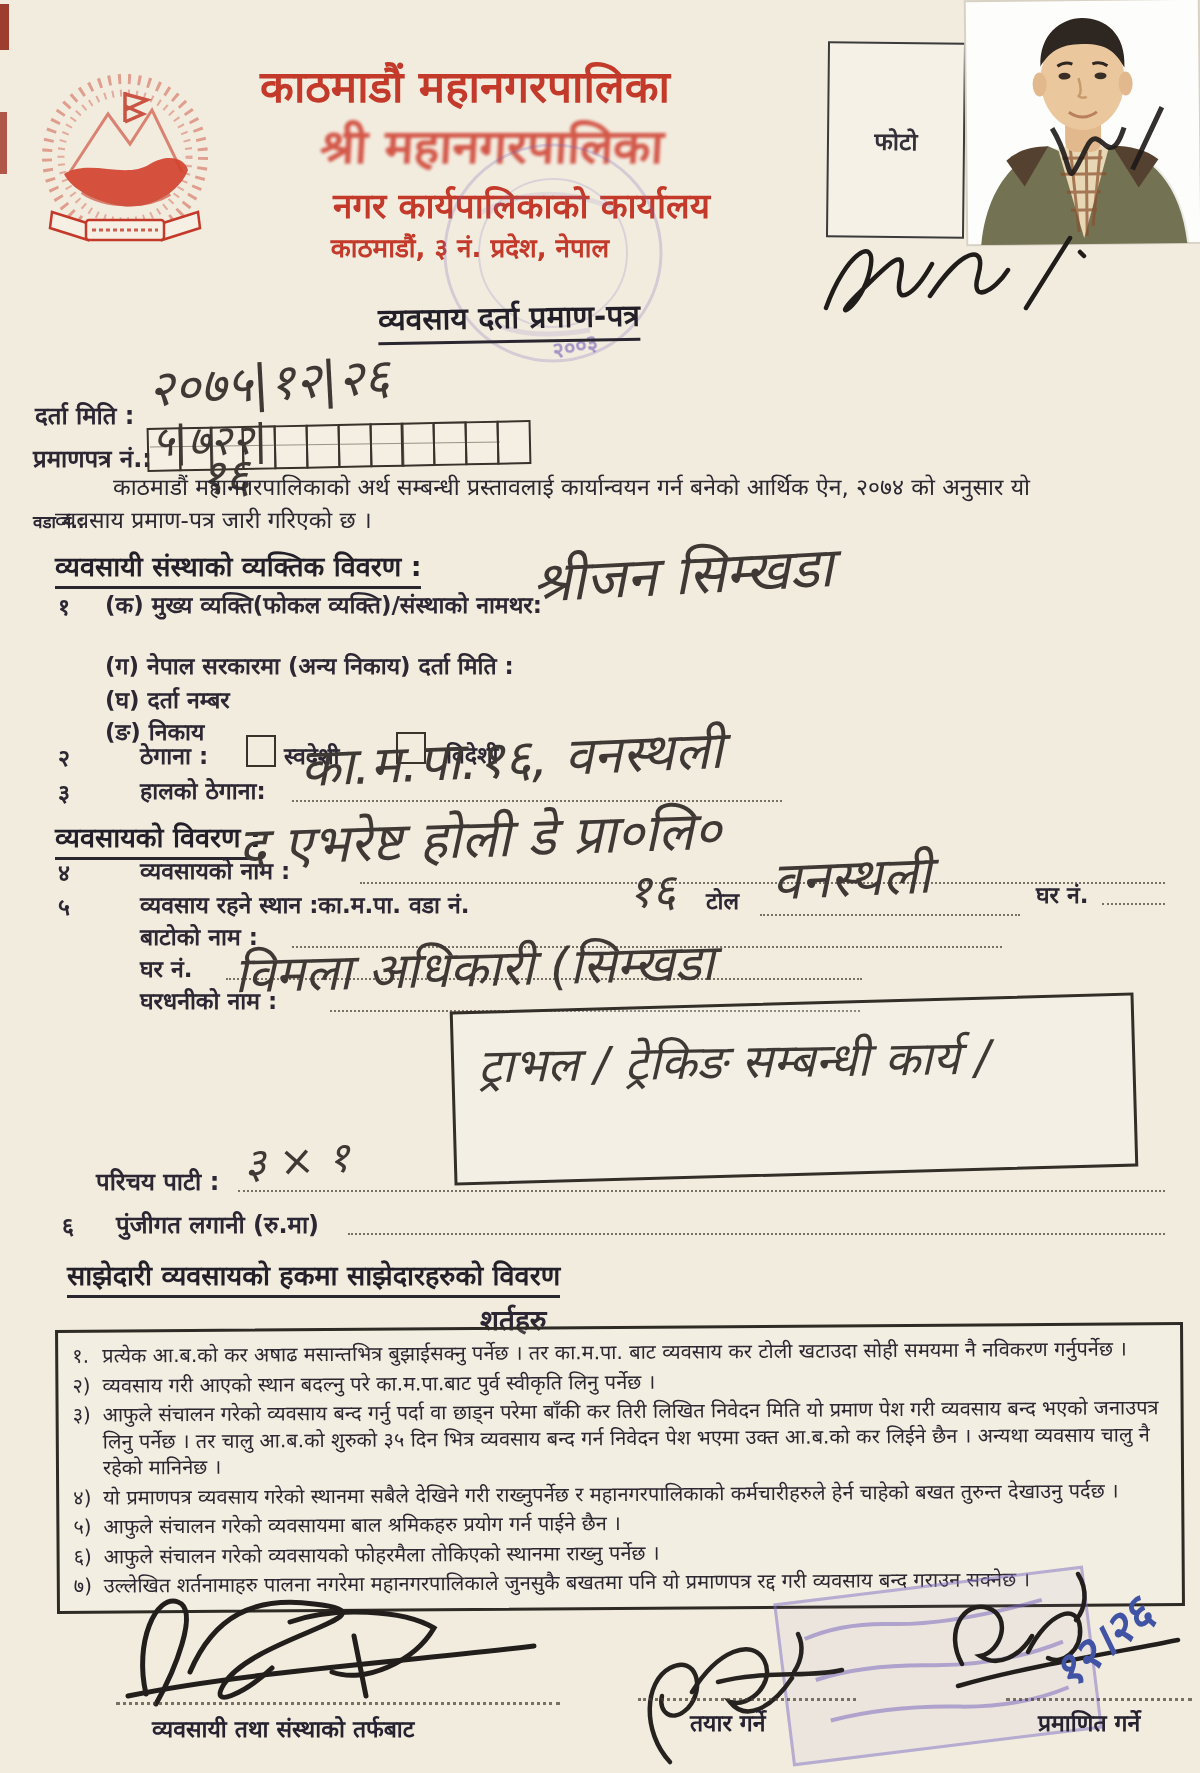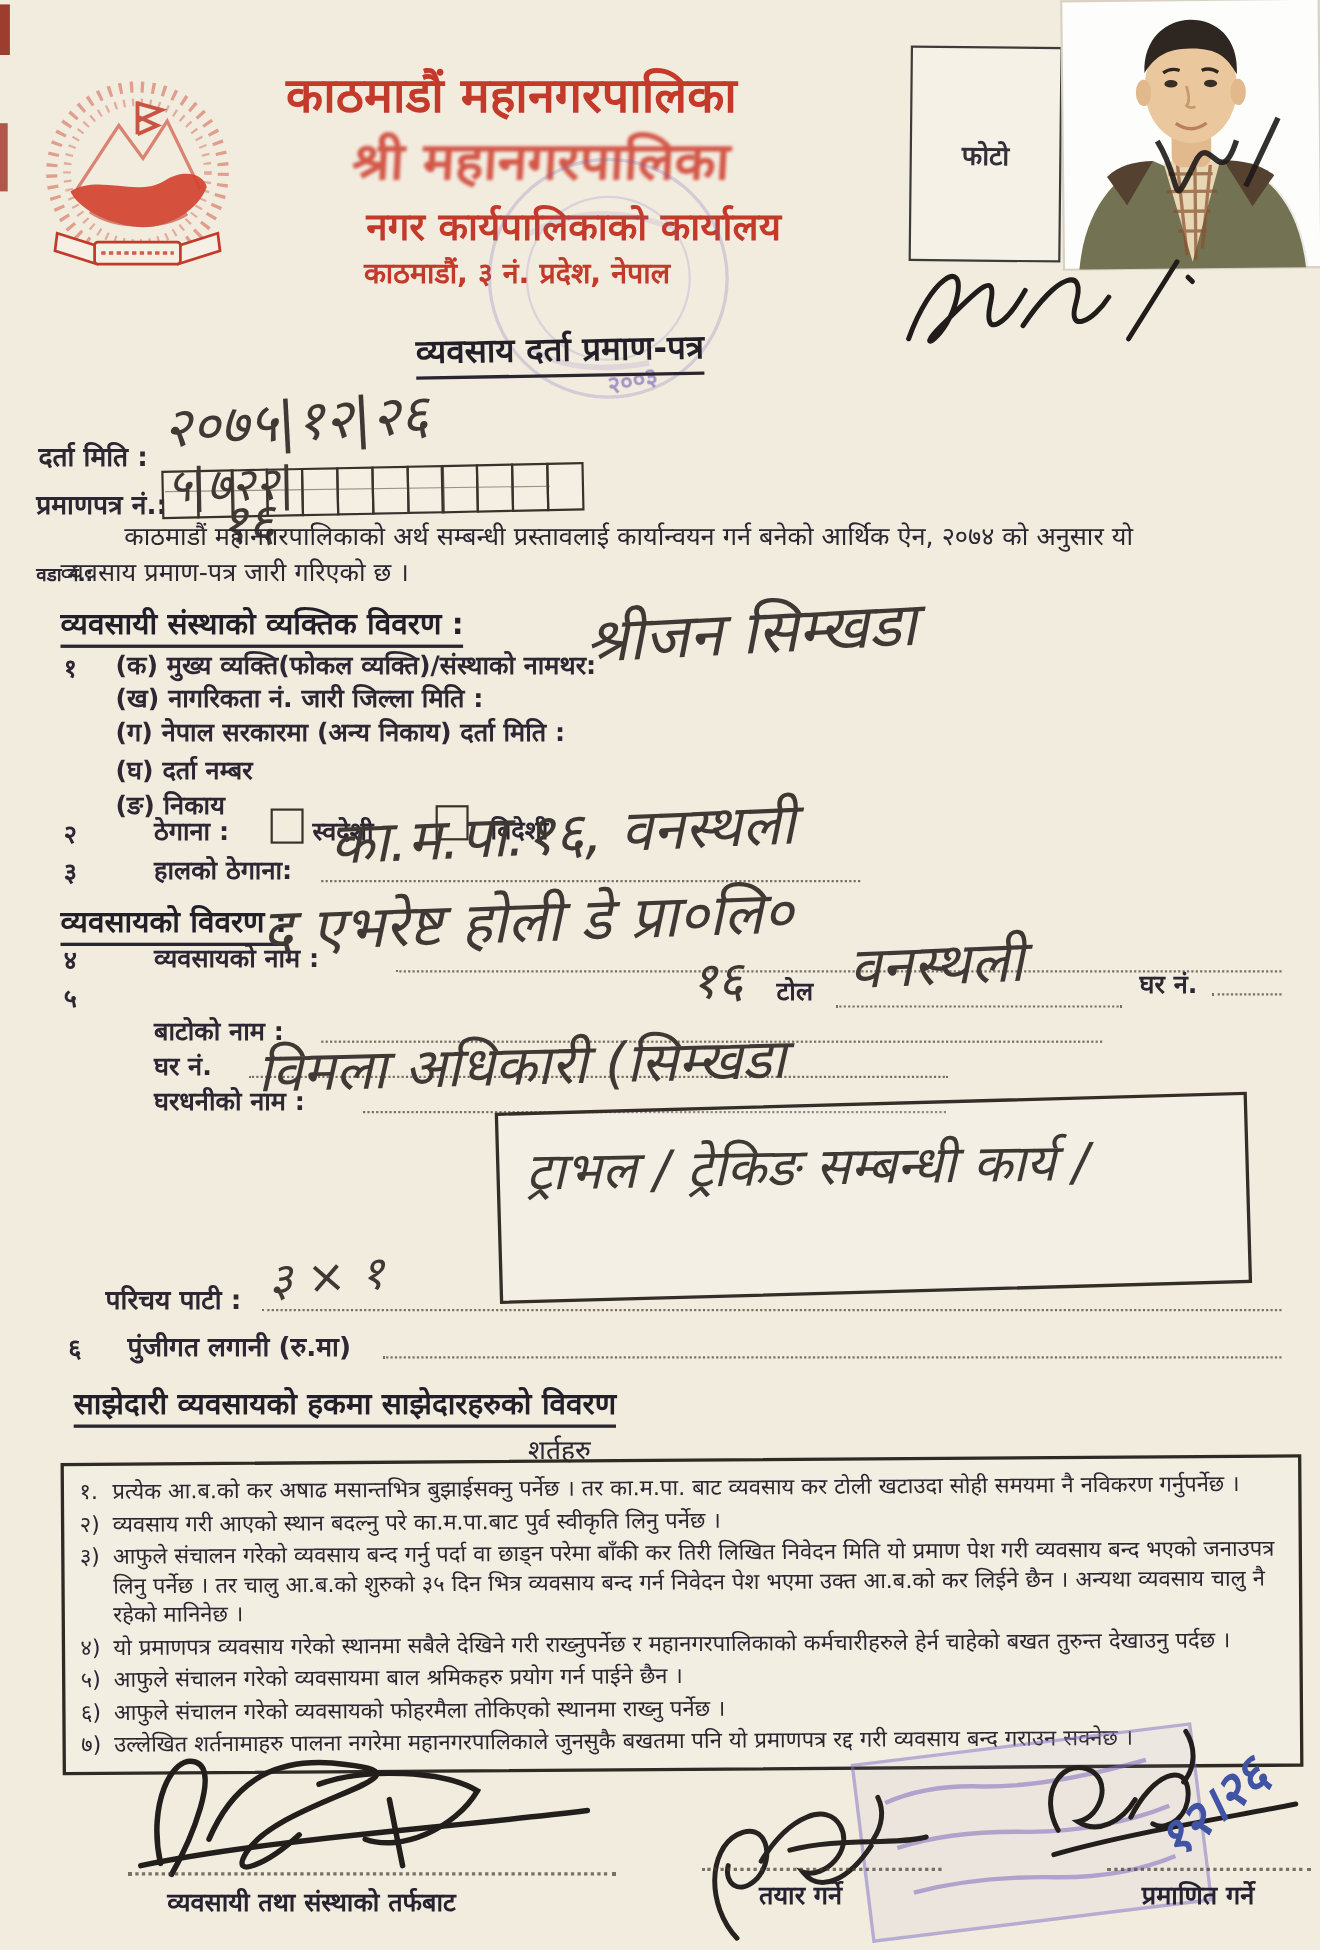--- a/index.html
+++ b/index.html
@@ -149,21 +149,20 @@
 
   <div class="abs" style="left:113px;top:470px;font-size:23px;font-weight:500;white-space:nowrap;">काठमाडौं महानगरपालिकाको अर्थ सम्बन्धी प्रस्तावलाई कार्यान्वयन गर्न बनेको आर्थिक ऐन, २०७४ को अनुसार यो</div>
   <div class="abs" style="left:55px;top:503px;font-size:23px;font-weight:500;white-space:nowrap;">व्यवसाय प्रमाण-पत्र जारी गरिएको छ ।</div>
 
   <div class="abs boldhead" style="left:55px;top:547px;font-size:27px;">व्यवसायी संस्थाको व्यक्तिक विवरण :</div>
 
   <div class="abs lbl" style="left:58px;top:590px;font-size:23px;">१</div>
   <div class="abs lbl" style="left:105px;top:588px;font-size:23px;white-space:nowrap;">(क) मुख्य व्यक्ति(फोकल व्यक्ति)/संस्थाको नामथर:</div>
   <div class="abs hw" style="left:532px;top:548px;font-size:55px;transform:rotate(-3deg);">श्रीजन सिम्खडा</div>
 
-  <div class="abs lbl" style="left:105px;top:618px;font-size:23px;white-space:nowrap;">(ख) नागरिकता नं. जारी जिल्ला मिति :</div>
   <div class="abs lbl" style="left:105px;top:649px;font-size:23px;white-space:nowrap;">(ग) नेपाल सरकारमा (अन्य निकाय) दर्ता मिति :</div>
   <div class="abs lbl" style="left:105px;top:683px;font-size:23px;white-space:nowrap;">(घ) दर्ता नम्बर</div>
   <div class="abs lbl" style="left:105px;top:715px;font-size:23px;white-space:nowrap;">(ङ) निकाय</div>
 
   <div class="abs lbl" style="left:58px;top:741px;font-size:23px;">२</div>
   <div class="abs lbl" style="left:140px;top:739px;font-size:23px;">ठेगाना :</div>
   <div class="abs chk" style="left:246px;top:735px;"></div>
   <div class="abs lbl" style="left:284px;top:739px;font-size:23px;">स्वदेशी</div>
   <div class="abs chk" style="left:396px;top:732px;"></div>
   <div class="abs lbl" style="left:446px;top:738px;font-size:23px;">विदेशी</div>
@@ -174,20 +173,21 @@
   <div class="abs hw" style="left:300px;top:733px;font-size:52px;transform:rotate(-2.5deg);">का.म.पा.१६, वनस्थली</div>
 
   <div class="abs boldhead" style="left:55px;top:818px;font-size:27px;">व्यवसायको विवरण :</div>
 
   <div class="abs lbl" style="left:58px;top:856px;font-size:23px;">४</div>
   <div class="abs lbl" style="left:140px;top:854px;font-size:23px;">व्यवसायको नाम :</div>
   <div class="abs dot" style="left:360px;top:882px;width:805px;"></div>
   <div class="abs hw" style="left:238px;top:812px;font-size:53px;transform:rotate(-2deg);">द एभरेष्ट होली डे प्रा०लि०</div>
 
   <div class="abs lbl" style="left:58px;top:890px;font-size:23px;">५</div>
+  <div class="abs lbl" style="left:140px;top:888px;font-size:23px;white-space:nowrap;">व्यवसाय रहने स्थान :का.म.पा. वडा नं.</div>
   <div class="abs hw" style="left:628px;top:868px;font-size:46px;transform:rotate(-2deg);">१६</div>
   <div class="abs lbl" style="left:706px;top:884px;font-size:23px;">टोल</div>
   <div class="abs dot" style="left:760px;top:914px;width:260px;"></div>
   <div class="abs hw" style="left:772px;top:852px;font-size:52px;transform:rotate(-2.5deg);">वनस्थली</div>
   <div class="abs lbl" style="left:1036px;top:878px;font-size:23px;">घर नं.</div>
   <div class="abs dot" style="left:1102px;top:903px;width:63px;"></div>
 
   <div class="abs lbl" style="left:140px;top:920px;font-size:23px;">बाटोको नाम :</div>
   <div class="abs dot" style="left:292px;top:946px;width:710px;"></div>
 
@@ -203,21 +203,21 @@
 
   <div class="abs lbl" style="left:96px;top:1164px;font-size:24px;">परिचय पाटी :</div>
   <div class="abs dot" style="left:238px;top:1190px;width:927px;"></div>
   <div class="abs hw" style="left:244px;top:1140px;font-size:42px;transform:rotate(-4deg);">३ × १</div>
 
   <div class="abs lbl" style="left:62px;top:1209px;font-size:23px;">६</div>
   <div class="abs lbl" style="left:116px;top:1207px;font-size:24px;">पुंजीगत लगानी (रु.मा)</div>
   <div class="abs dot" style="left:348px;top:1233px;width:817px;"></div>
 
   <div class="abs boldhead" style="left:55px;top:1256px;font-size:27px;margin-left:12px;">साझेदारी व्यवसायको हकमा साझेदारहरुको विवरण</div>
-  <div class="abs lbl" style="left:480px;top:1300px;font-size:24px;font-weight:normal;">शर्तहरु</div>
+  <div class="abs lbl" style="left:480px;top:1300px;font-size:28px;font-weight:bold;">शर्तहरु</div>
 
   <div class="abs terms-box" style="left:56px;top:1326px;width:1092px;transform:rotate(-.4deg);">
     <div class="term">
         <span class="tno">१.</span>
         <span>प्रत्येक आ.ब.को कर अषाढ मसान्तभित्र बुझाईसक्नु पर्नेछ । तर का.म.पा. बाट व्यवसाय कर टोली खटाउदा सोही समयमा नै नविकरण गर्नुपर्नेछ ।</span>
       </div>
     <div class="term">
         <span class="tno">२)</span>
         <span>व्यवसाय गरी आएको स्थान बदल्नु परे का.म.पा.बाट पुर्व स्वीकृति लिनु पर्नेछ ।</span>
       </div>

